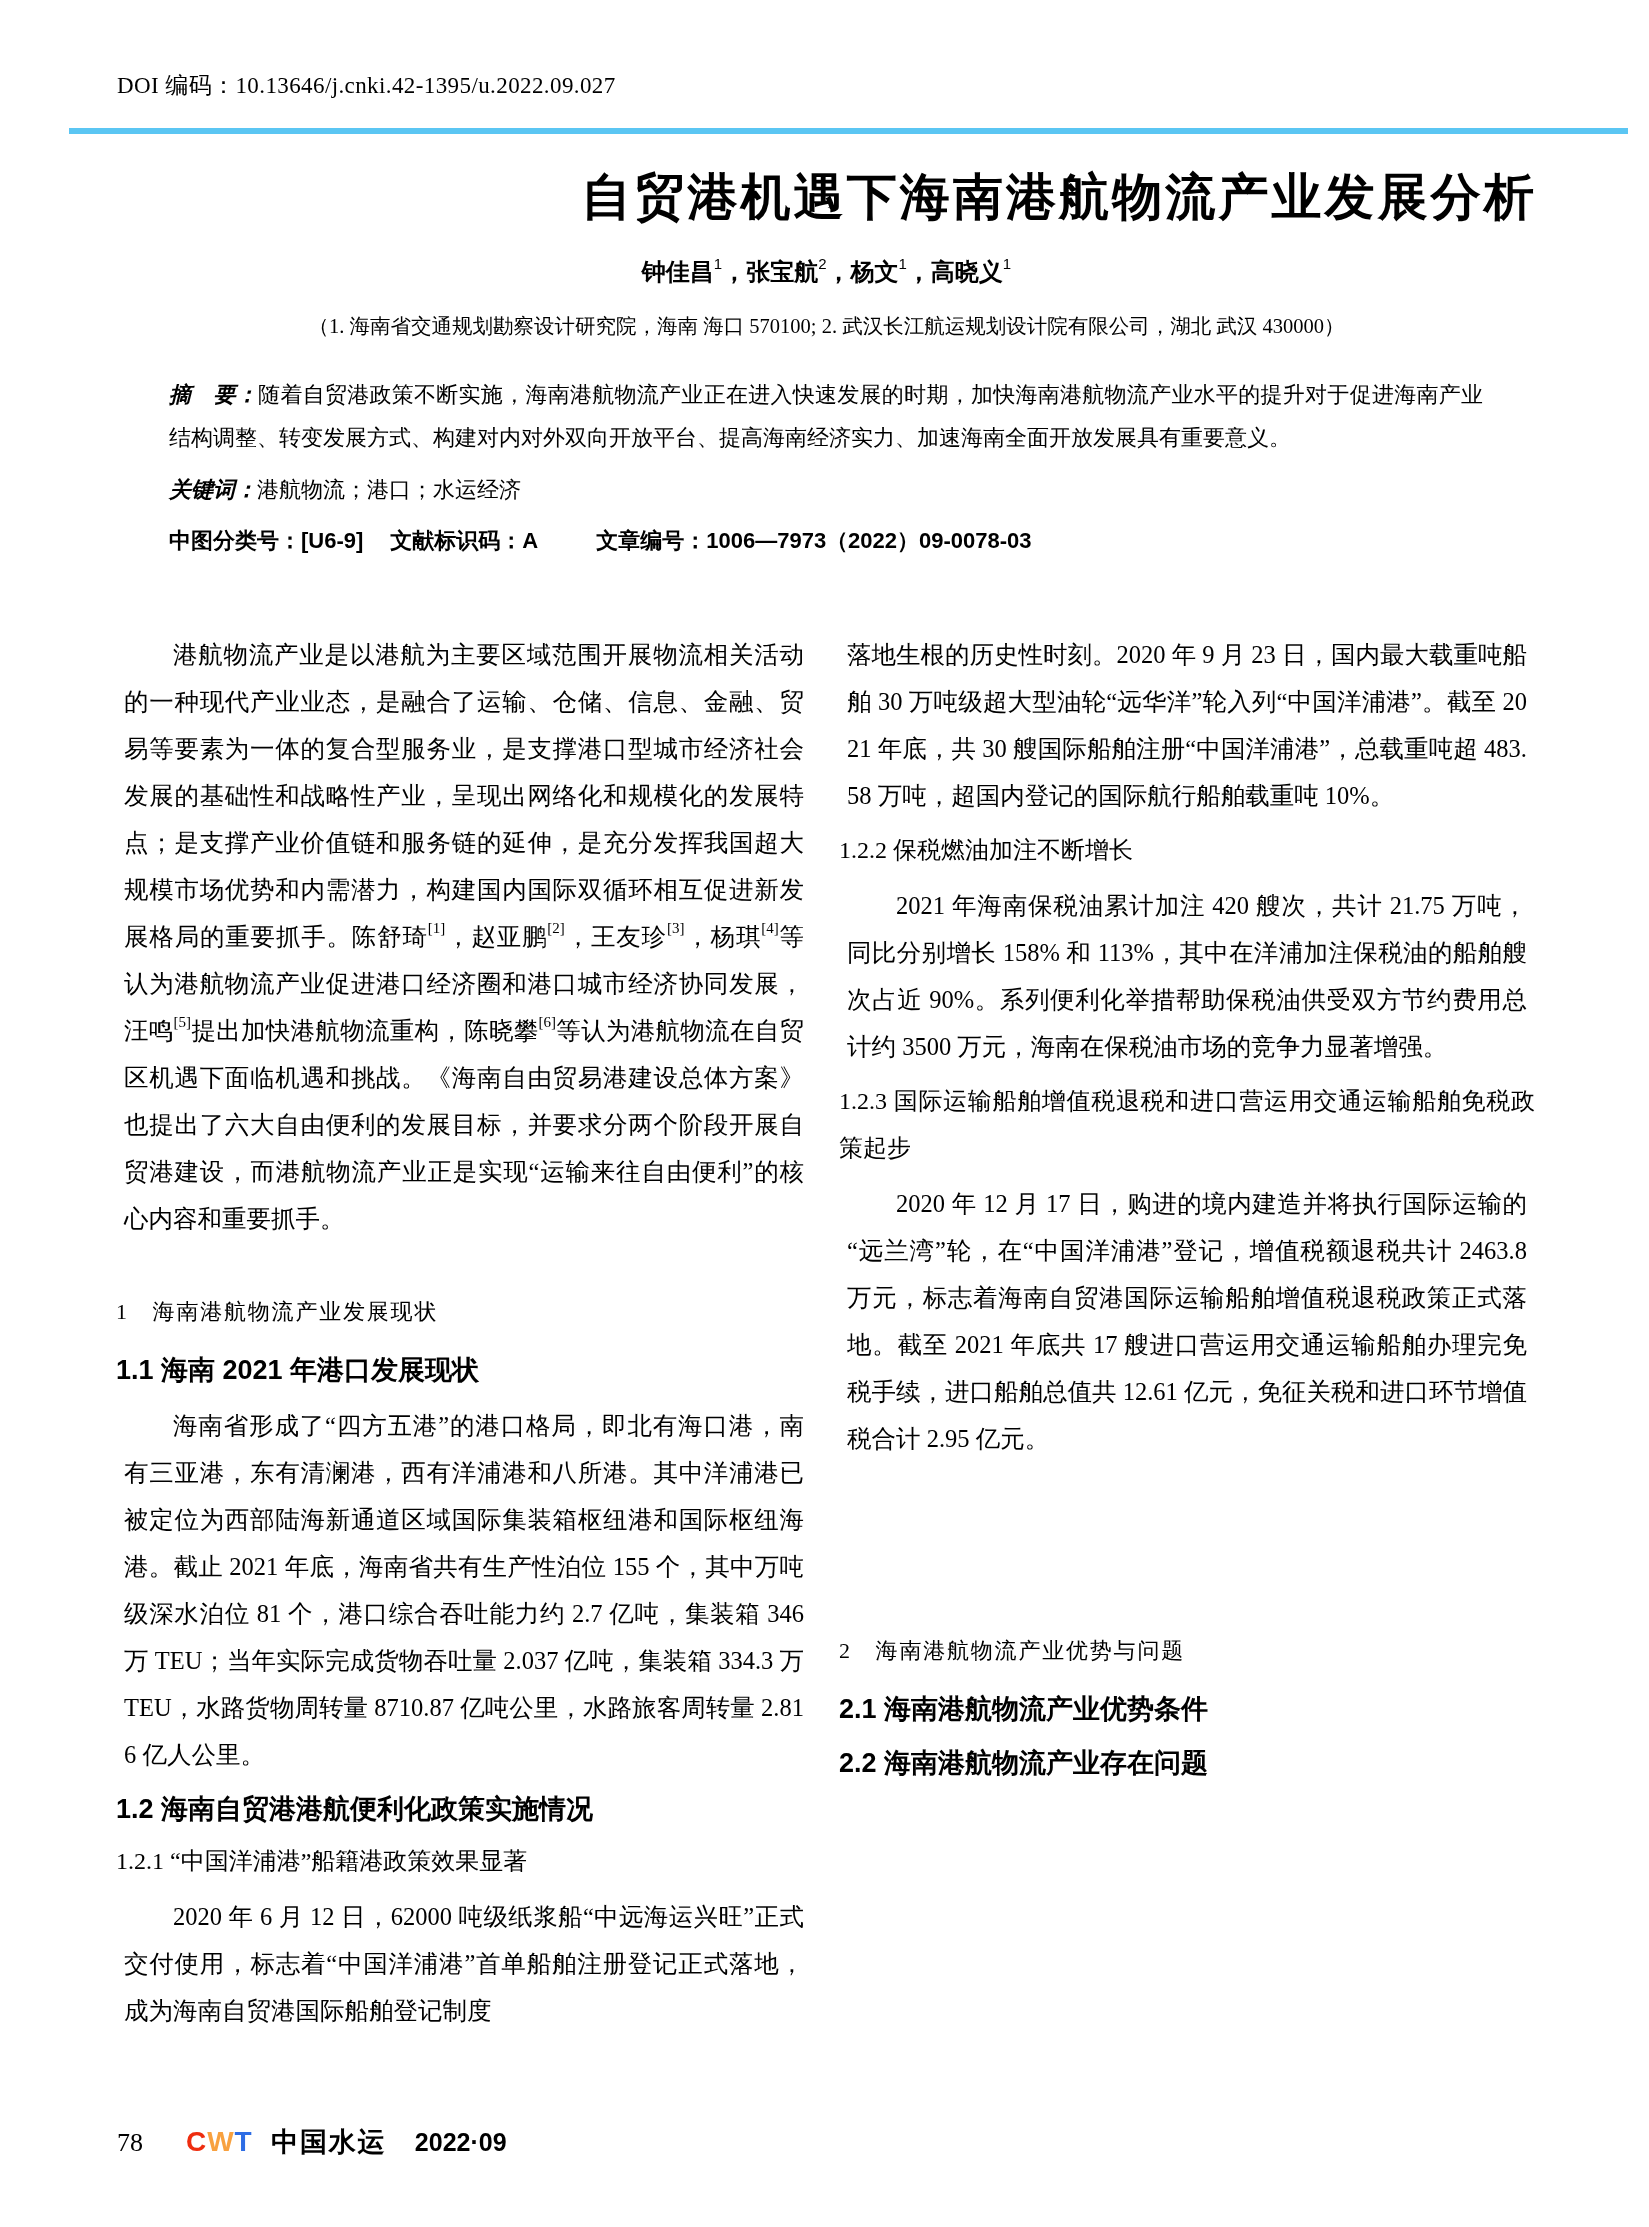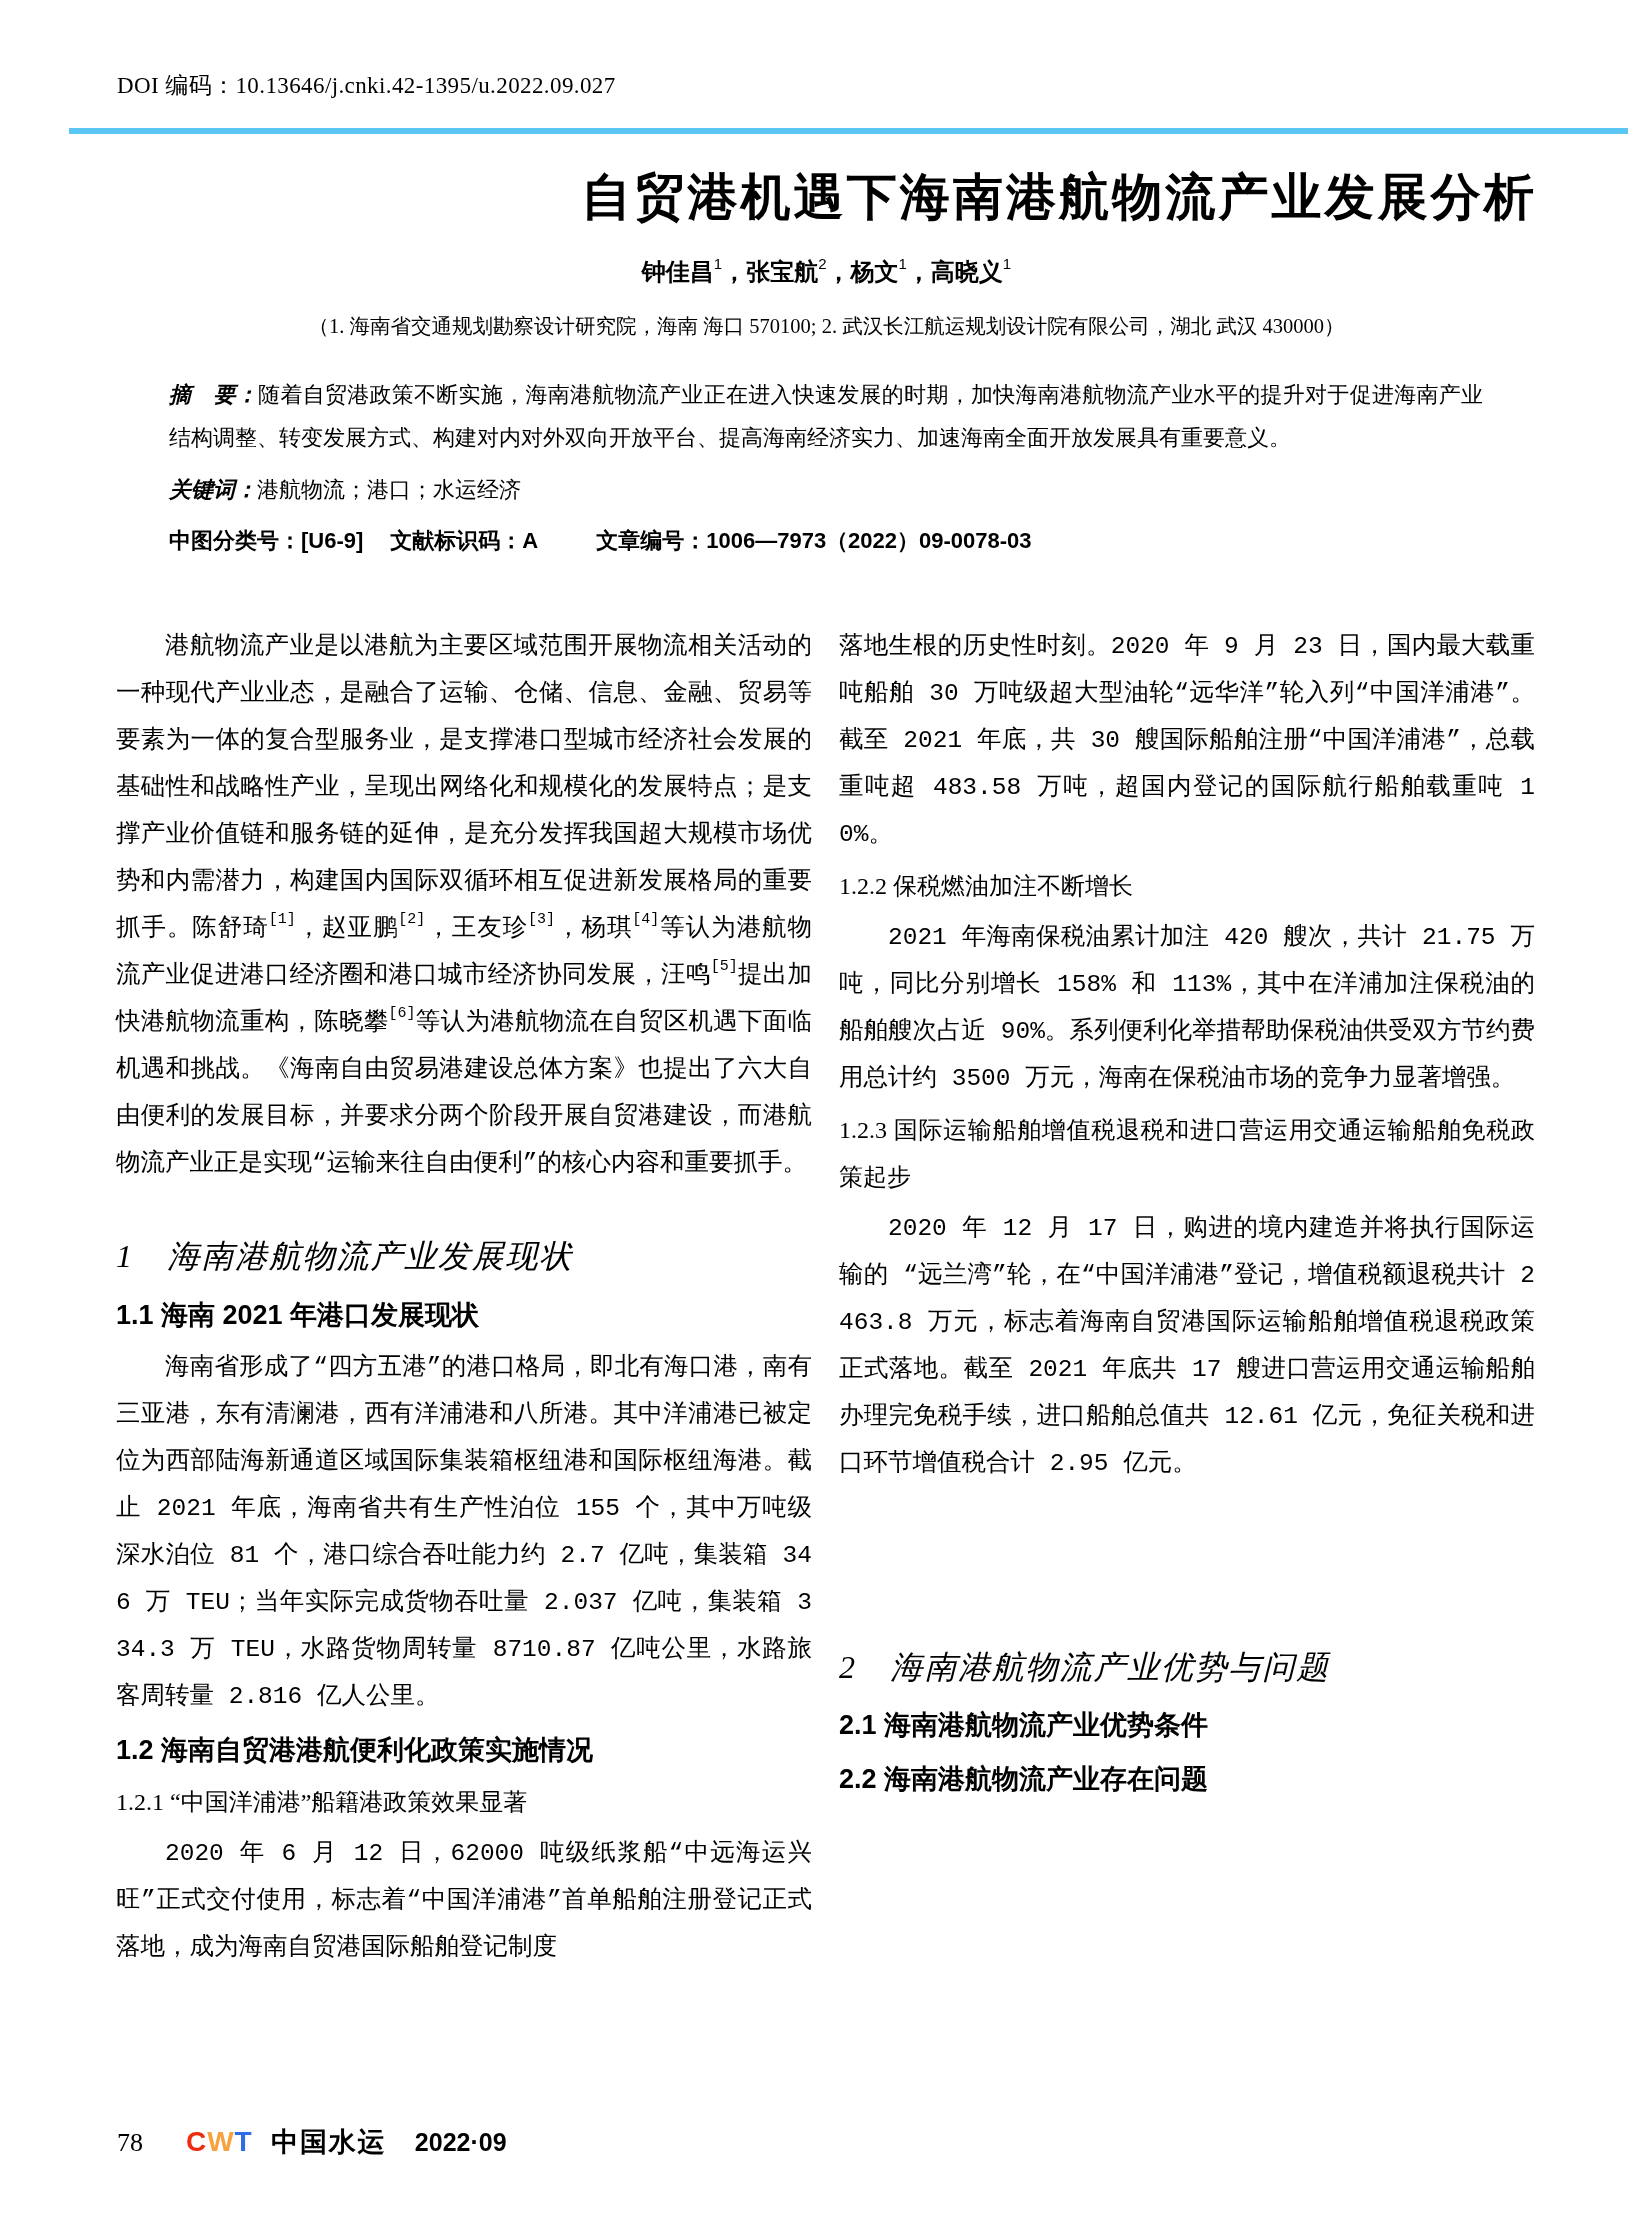--- a/index.html
+++ b/index.html
@@ -89,29 +89,28 @@
     position: absolute;
     top: 623px;
     width: 696px;
     font-size: 24.5px;
     line-height: 47px;
     text-align: justify;
     word-break: break-all;
   }
   .column.left  { left: 116px;  }
   .column.right { left: 839px; }
-  .column .p { margin: 0; text-indent: 49px; font-family: Liberation Mono, monospace; }
+  .column .p { margin: 8px; text-indent: 49px; }
   .column .p.noindent { text-indent: 0; }
   .column .p sup.ref { font-size: 15px; line-height: 0; vertical-align: 11.6px; }
   .column .h1 {
-    font-size: 32px;
+    font-size: 22px;
     letter-spacing: 1.8px;
     margin: 46px 0 11.6px 0;
     text-indent: 0;
-    font-style: italic;
   }
   .column .h2 {
     font-family: "Liberation Sans", "DejaVu Sans", sans-serif;
     font-weight: bold;
     font-size: 27px;
     margin: 7.1px 0 5.3px 0;
     text-indent: 0;
   }
   .column .h3 {
     font-size: 24px;

